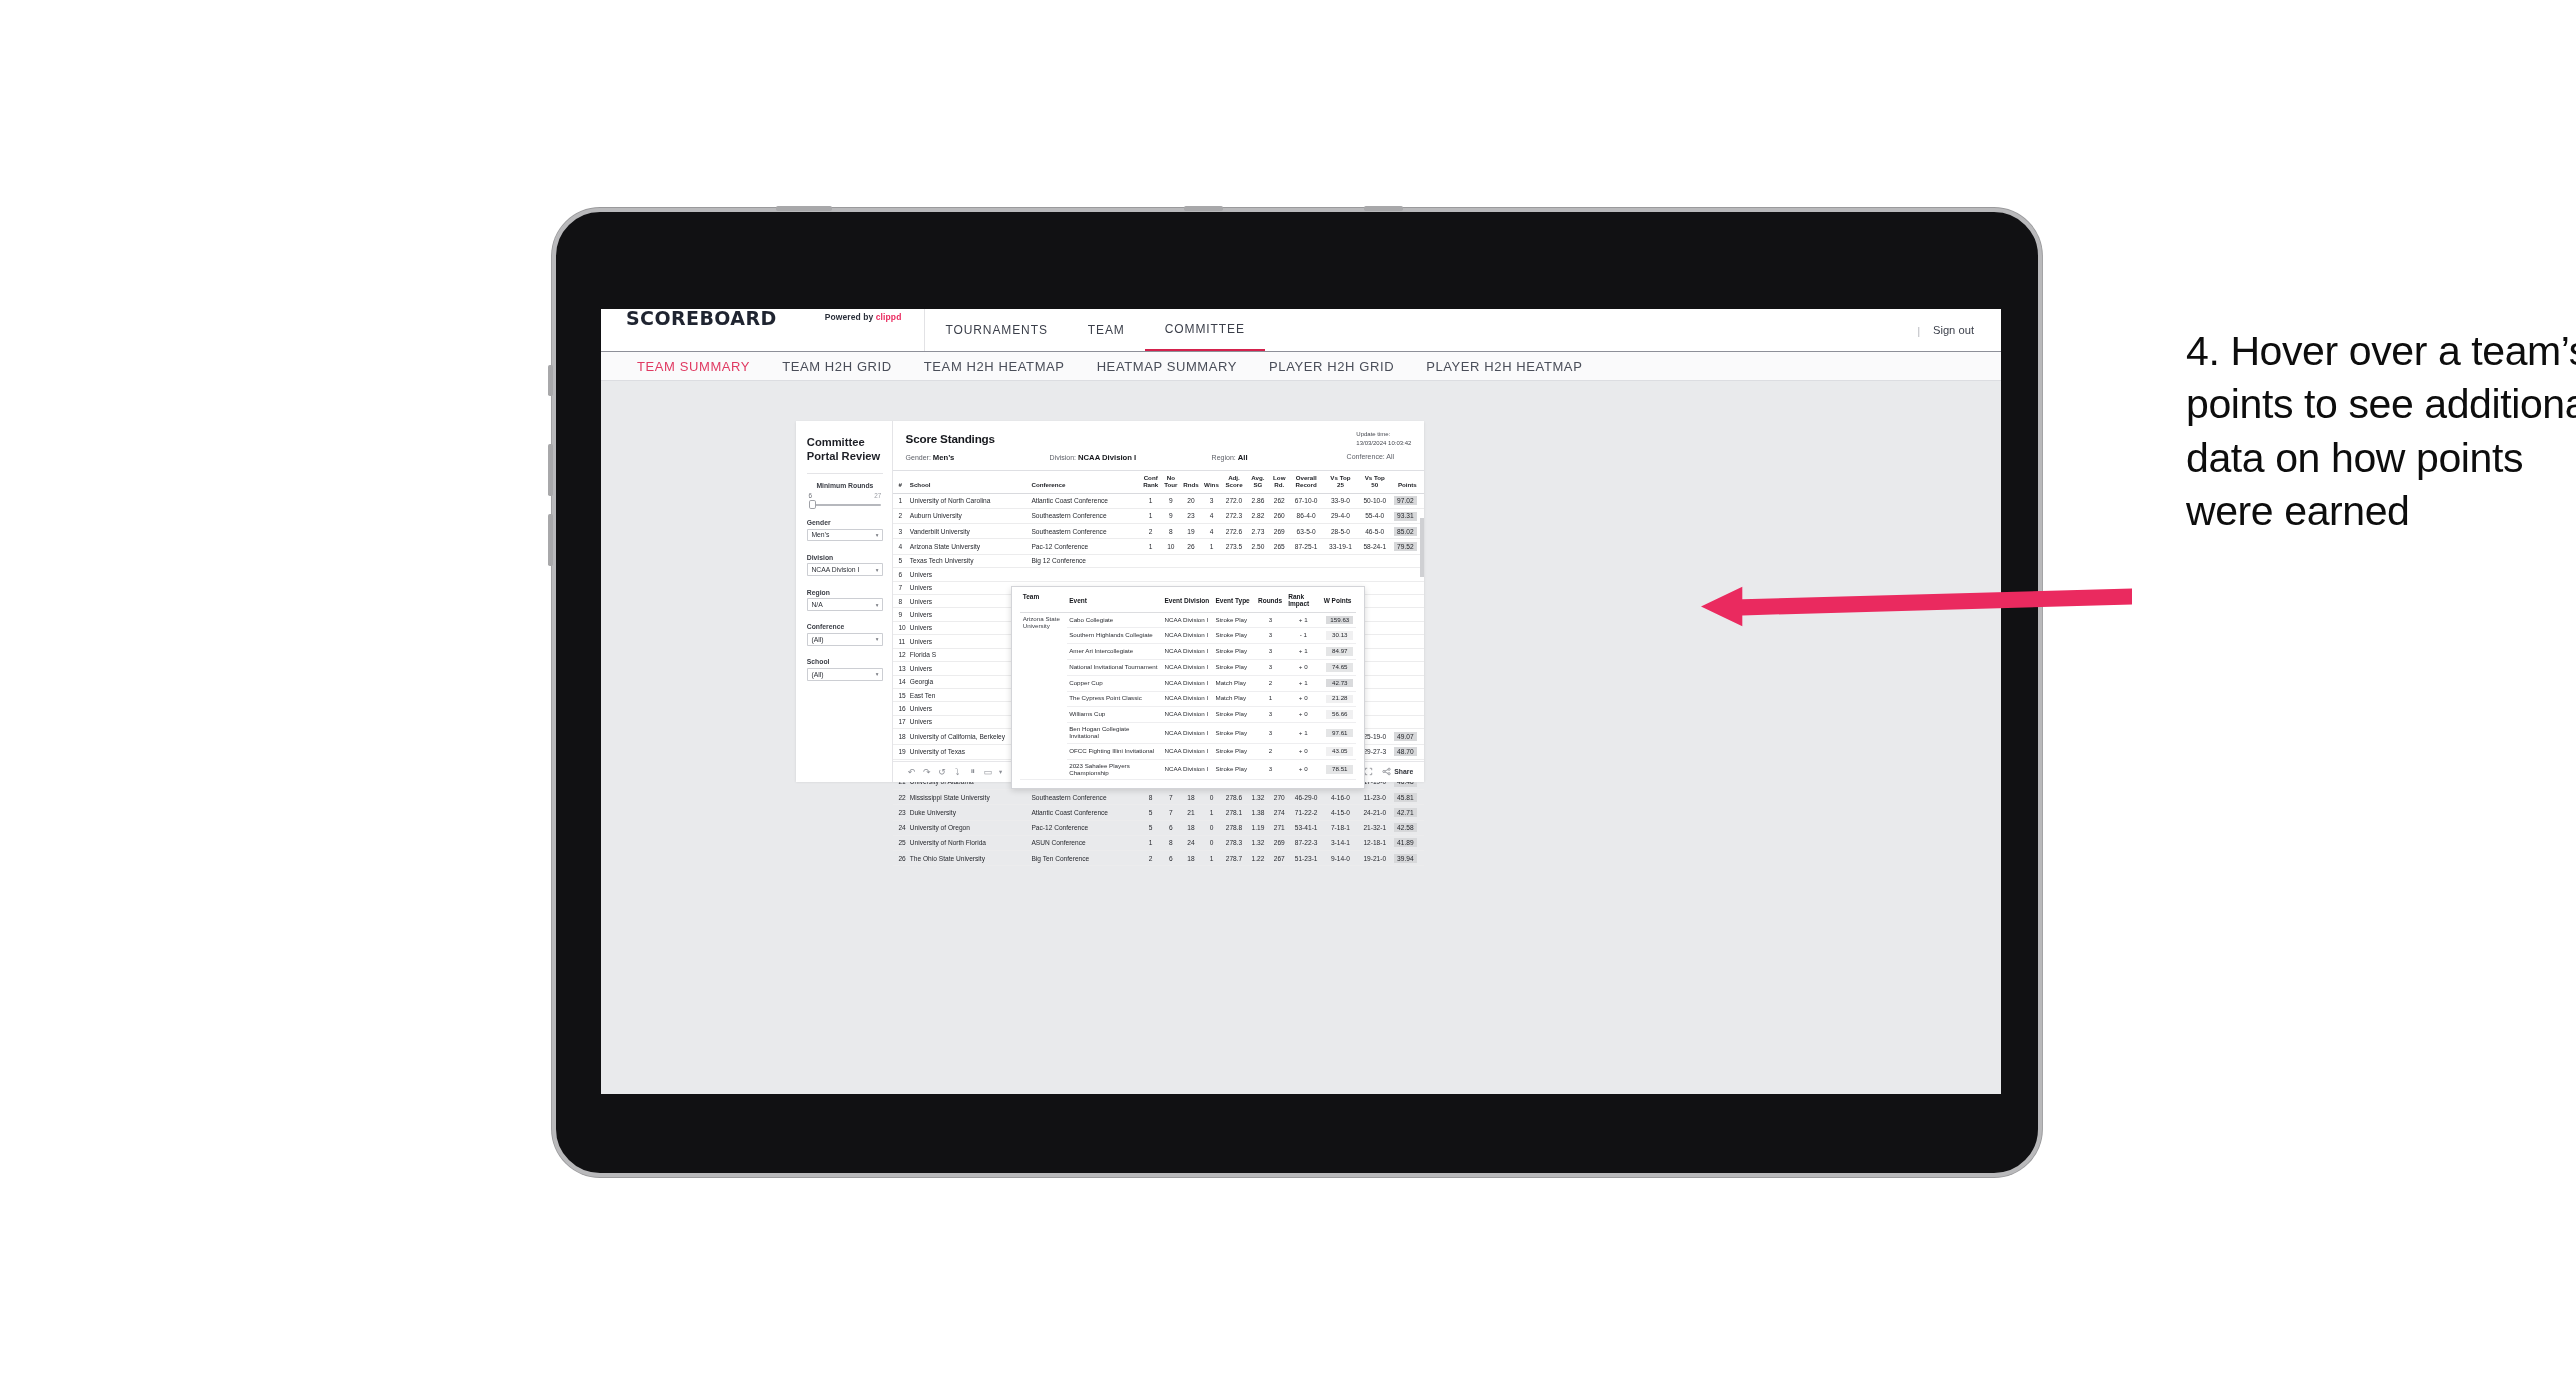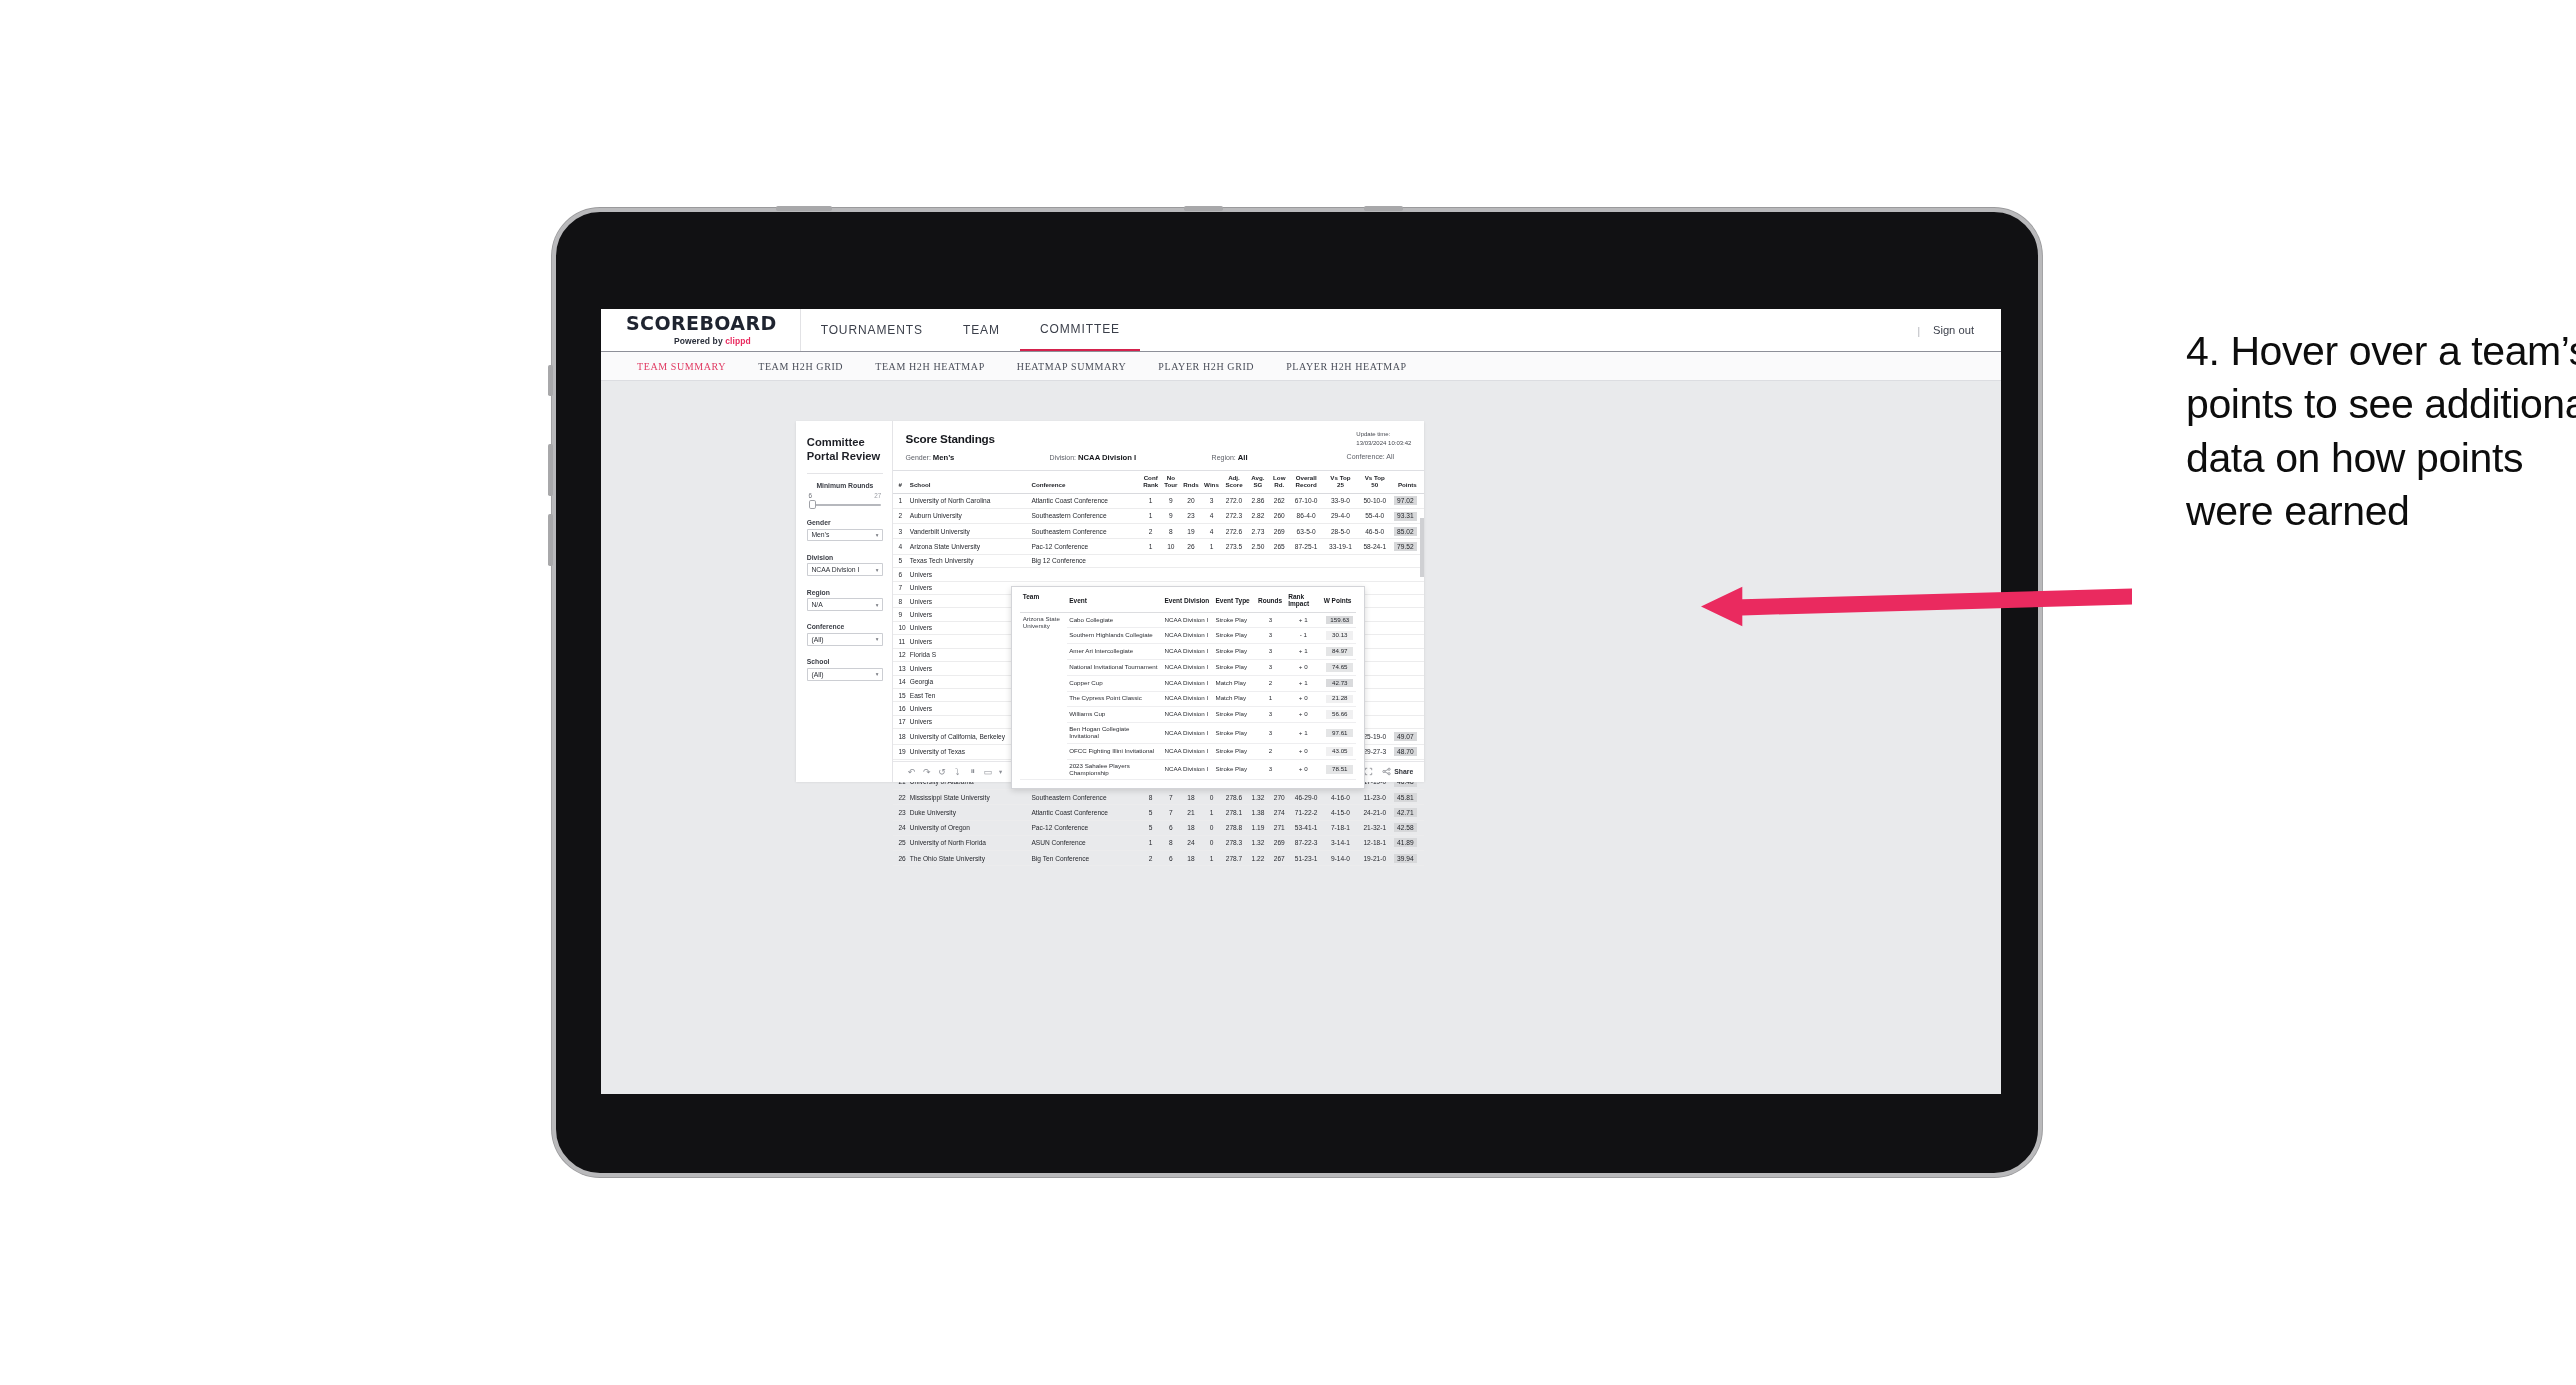--- a/index.html
+++ b/index.html
@@ -29,38 +29,38 @@
     width: 1400px; height: 785px;
     background: #e9eaec;
     overflow: hidden;
   }
 
   
   #appbar {
     height: 43px; background: #fff; display: flex; align-items: center;
     border-bottom: 1.8px solid #8d8f98; position: relative;
   }
-  .logo-wrap { padding: 0 23px 0 25px; display: flex; flex-direction: column; justify-content: center;
+  .logo-wrap { padding: 0 23px 0 25px; display: flex; flex-direction: row; justify-content: center;
                border-right: 0.9px solid #e2e2e5; height: 100%; }
   .logo-main { font-family: "DejaVu Sans", sans-serif; font-weight: 700; font-size: 19px;
                letter-spacing: 0.4px; color: #1f2430; line-height: 1; }
   .logo-sub { font-size: 8.5px; font-weight: 700; color: #2a2f3a; margin-top: 2.7px; letter-spacing: 0.1px; padding-left: 48px; }
   .logo-sub .brand { color: #ea2a5f; }
   .navtabs { display: flex; align-items: center; height: 100%; }
   .navtab { font-size: 12px; letter-spacing: 0.9px; color: #3b3f4a; padding: 0 20px;
             height: 100%; display: flex; align-items: center; cursor: pointer; }
   .navtab.active { border-bottom: 2.7px solid #d4214c; font-weight: 400; }
   .appbar-right { margin-left: auto; display: flex; align-items: center; padding-right: 27px; gap: 12.6px; }
   .divider-v { color: #b9bac0; font-size: 11.7px; }
   .signout { font-size: 11.2px; color: #3b3f4a; cursor: pointer; }
 
   
   #subbar { height: 29px; background: #fafafb; display: flex; align-items: center;
             padding-left: 20px; border-bottom: 0.9px solid #dcdde1; gap: 0; }
-  .subtab { font-size: 10px; letter-spacing: 0.6px; color: #4a4e59; padding: 0 16px; cursor: pointer; font-family: Liberation Serif, serif; }
+  .subtab { font-size: 13px; letter-spacing: 0.6px; color: #4a4e59; padding: 0 16px; cursor: pointer; }
   .subtab.active { color: #e03a62; }
 
   
   #canvas { position: relative; height: 714px; background: #e9eaec; }
 
   #viz {
     position: absolute; left: 195px; top: 40px; width: 628px; height: 361px;
     background: #fff; box-shadow: 0 0.9px 2.7px rgba(0,0,0,.10);
     display: flex; font-family: "Liberation Sans", sans-serif;
   }

